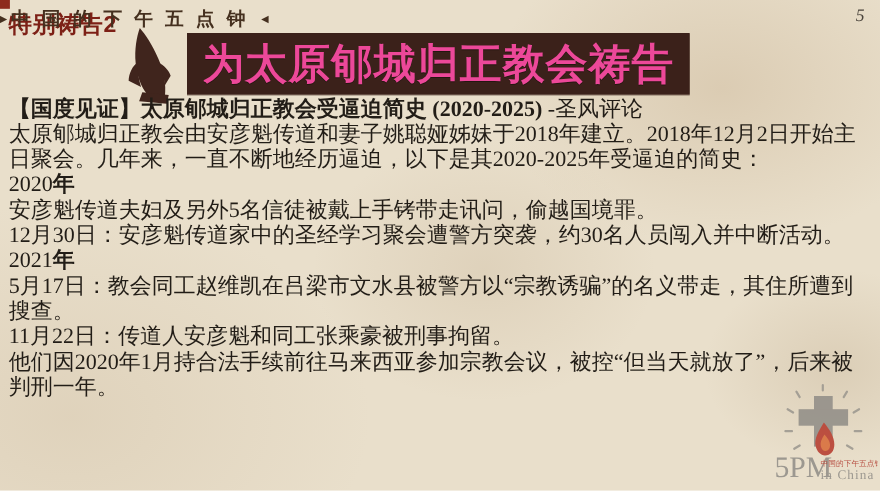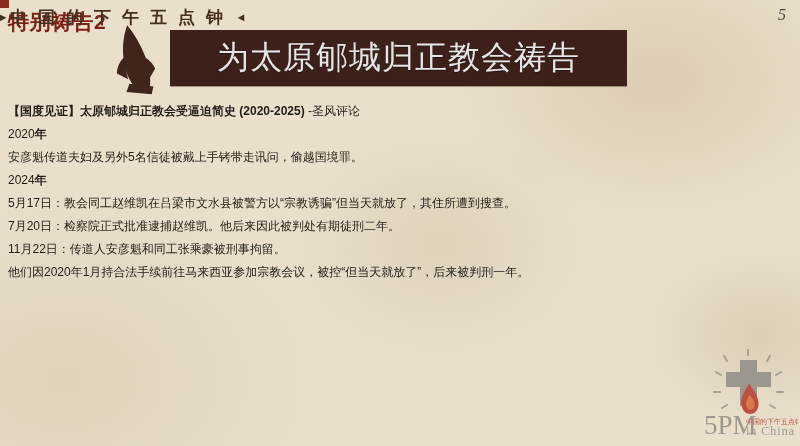--- a/index.html
+++ b/index.html
@@ -29,26 +29,26 @@
     position:absolute;right:14px;top:6px;font-family:"Liberation Serif",serif;
     font-size:16px;color:#4a443c;font-style:italic;
   }
   .hands{position:absolute;left:96px;top:24px;width:72px;height:74px;}
   .banner{
     position:absolute;left:170px;top:30px;width:457px;height:56px;
     background:#3b211a;display:flex;align-items:center;justify-content:center;
     box-shadow:0 1px 0 rgba(59,33,26,.4);
   }
   .banner-title{
-    color:#e5e5e5;font-size:32px;font-weight:400;letter-spacing:1px;white-space:nowrap;
+    color:#ec4899;font-size:38px;font-weight:700;letter-spacing:1px;white-space:nowrap;
     text-shadow:0 1px 0 rgba(0,0,0,.35);
   }
   .content{
-    position:absolute;left:8px;top:100px;width:786px;z-index:2;
-    font-size:12px;line-height:23px;color:#221d17;
+    position:absolute;left:8px;top:88px;width:786px;z-index:2;
+    font-size:20px;line-height:23px;color:#221d17;font-family:Liberation Serif, serif;
   }
   .hline b{font-weight:700;}
   .hline .suffix{font-weight:400;}
   .year-line .digits{font-weight:400;text-align:center;}
   .year-line .suffix{font-weight:700;}
   .line{margin:0;}
   .watermark{position:absolute;left:698px;top:348px;width:100px;height:96px;z-index:1;opacity:.85;}
 </style>
 </head>
 <body>
@@ -72,27 +72,28 @@
     </g>
   </svg>
 
   <div class="banner">
     <span class="banner-title">为太原郇城归正教会祷告</span>
   </div>
 
   <div class="content">
     <div class="line hline"><b>【国度见证】太原郇城归正教会受逼迫简史 (2020-2025)</b><span class="suffix"> -圣风评论</span></div>
 
+    <div class="line">太原郇城归正教会由安彦魁传道和妻子姚聪娅姊妹于2018年建立。2018年12月2日开始主日聚会。几年来，一直不断地经历逼迫，以下是其2020-2025年受逼迫的简史：</div>
 
     <div class="line year-line"><span class="digits">2020</span><span class="suffix">年</span></div>
     <div class="line">安彦魁传道夫妇及另外5名信徒被戴上手铐带走讯问，偷越国境罪。</div>
+    <div class="line">12月30日：安彦魁传道家中的圣经学习聚会遭警方突袭，约30名人员闯入并中断活动。</div>
 
-    <div class="line year-line"><span class="digits">2024</span><span class="suffix">年</span></div>
-    <div class="line">5月17日：教会同工赵维凯在吕梁市文水县被警方以“宗教诱骗”但当天就放了，其住所遭到搜查。</div>
-    <div class="line">7月20日：检察院正式批准逮捕赵维凯。他后来因此被判处有期徒刑二年。</div>
+    <div class="line year-line"><span class="digits">2021</span><span class="suffix">年</span></div>
+    <div class="line">5月17日：教会同工赵维凯在吕梁市文水县被警方以“宗教诱骗”的名义带走，其住所遭到搜查。</div>
     <div class="line">11月22日：传道人安彦魁和同工张乘豪被刑事拘留。</div>
     <div class="line">他们因2020年1月持合法手续前往马来西亚参加宗教会议，被控“但当天就放了”，后来被判刑一年。</div>
   </div>
 
   <svg class="watermark" viewBox="0 0 100 96" aria-hidden="true">
 
     <g stroke="#9a968e" stroke-width="2" stroke-linecap="round">
       <line x1="18" y1="24" x2="23" y2="27"></line>
       <line x1="26" y1="8" x2="29" y2="13"></line>
       <line x1="50" y1="2" x2="50" y2="7"></line>

